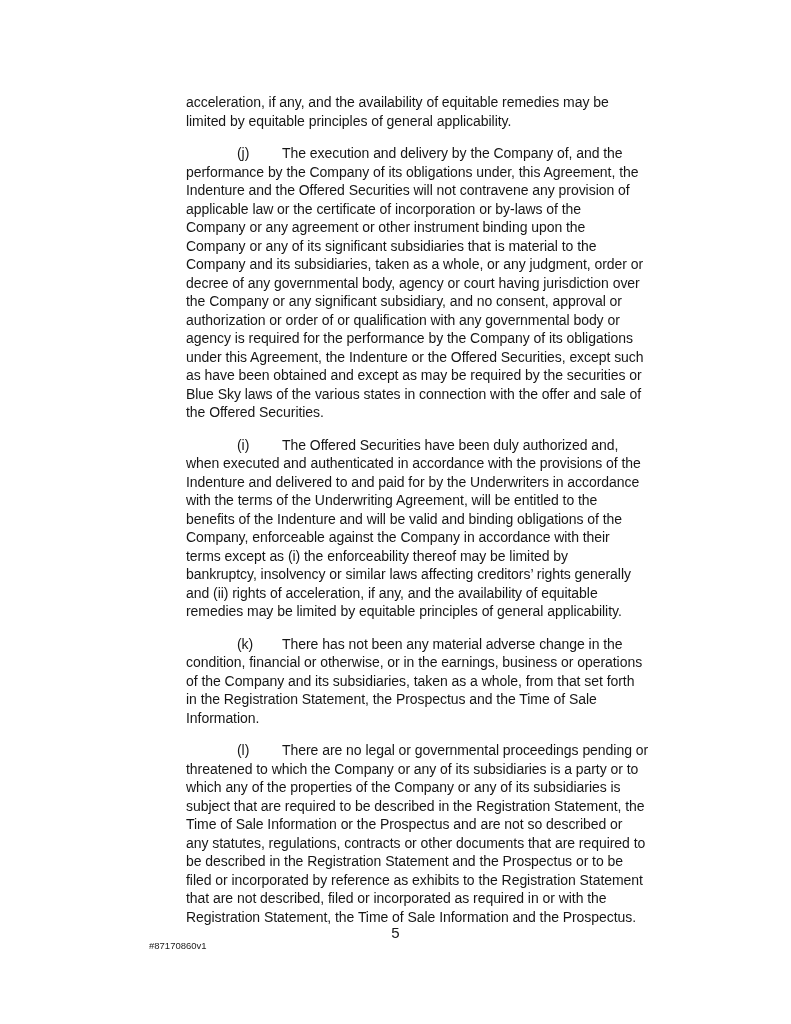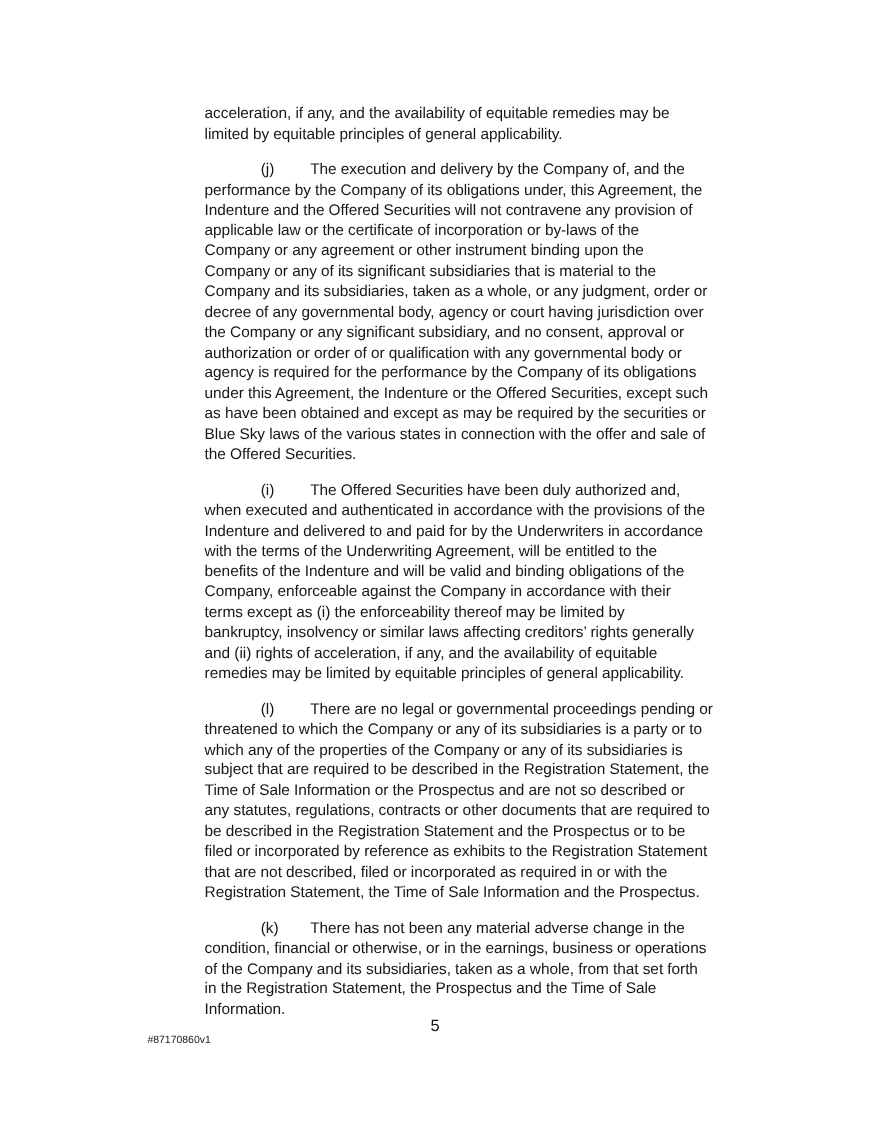--- a/index.html
+++ b/index.html
@@ -46,21 +46,21 @@
     position: absolute;
     left: 0;
     right: 0;
     top: 924px;
     text-align: center;
     font-size: 15px;
     line-height: 17px;
   }
   .doc-id {
     position: absolute;
-    left: 134px;
+    left: 149px;
     top: 940px;
     font-size: 9.5px;
     line-height: 11px;
     color: #222222;
   }
 </style>
 </head>
 <body>
 
 <div class="page">
@@ -90,36 +90,36 @@
 when executed and authenticated in accordance with the provisions of the
 Indenture and delivered to and paid for by the Underwriters in accordance
 with the terms of the Underwriting Agreement, will be entitled to the
 benefits of the Indenture and will be valid and binding obligations of the
 Company, enforceable against the Company in accordance with their
 terms except as (i) the enforceability thereof may be limited by
 bankruptcy, insolvency or similar laws affecting creditors’ rights generally
 and (ii) rights of acceleration, if any, and the availability of equitable
 remedies may be limited by equitable principles of general applicability.</span></p>
 
+    <p class="para indented"><span class="para-label">(k)</span><span class="para-text">There has not been any material adverse change in the
+condition, financial or otherwise, or in the earnings, business or operations
+of the Company and its subsidiaries, taken as a whole, from that set forth
+in the Registration Statement, the Prospectus and the Time of Sale
+Information.</span></p>
+
     <p class="para indented"><span class="para-label">(l)</span><span class="para-text">There are no legal or governmental proceedings pending or
 threatened to which the Company or any of its subsidiaries is a party or to
 which any of the properties of the Company or any of its subsidiaries is
 subject that are required to be described in the Registration Statement, the
 Time of Sale Information or the Prospectus and are not so described or
 any statutes, regulations, contracts or other documents that are required to
 be described in the Registration Statement and the Prospectus or to be
 filed or incorporated by reference as exhibits to the Registration Statement
 that are not described, filed or incorporated as required in or with the
 Registration Statement, the Time of Sale Information and the Prospectus.</span></p>
 
-    <p class="para indented"><span class="para-label">(k)</span><span class="para-text">There has not been any material adverse change in the
-condition, financial or otherwise, or in the earnings, business or operations
-of the Company and its subsidiaries, taken as a whole, from that set forth
-in the Registration Statement, the Prospectus and the Time of Sale
-Information.</span></p>
-
   </div>
 
   <div class="page-number">5</div>
 
   <div class="doc-id">#87170860v1</div>
 
 </div>
 
 </body></html>

